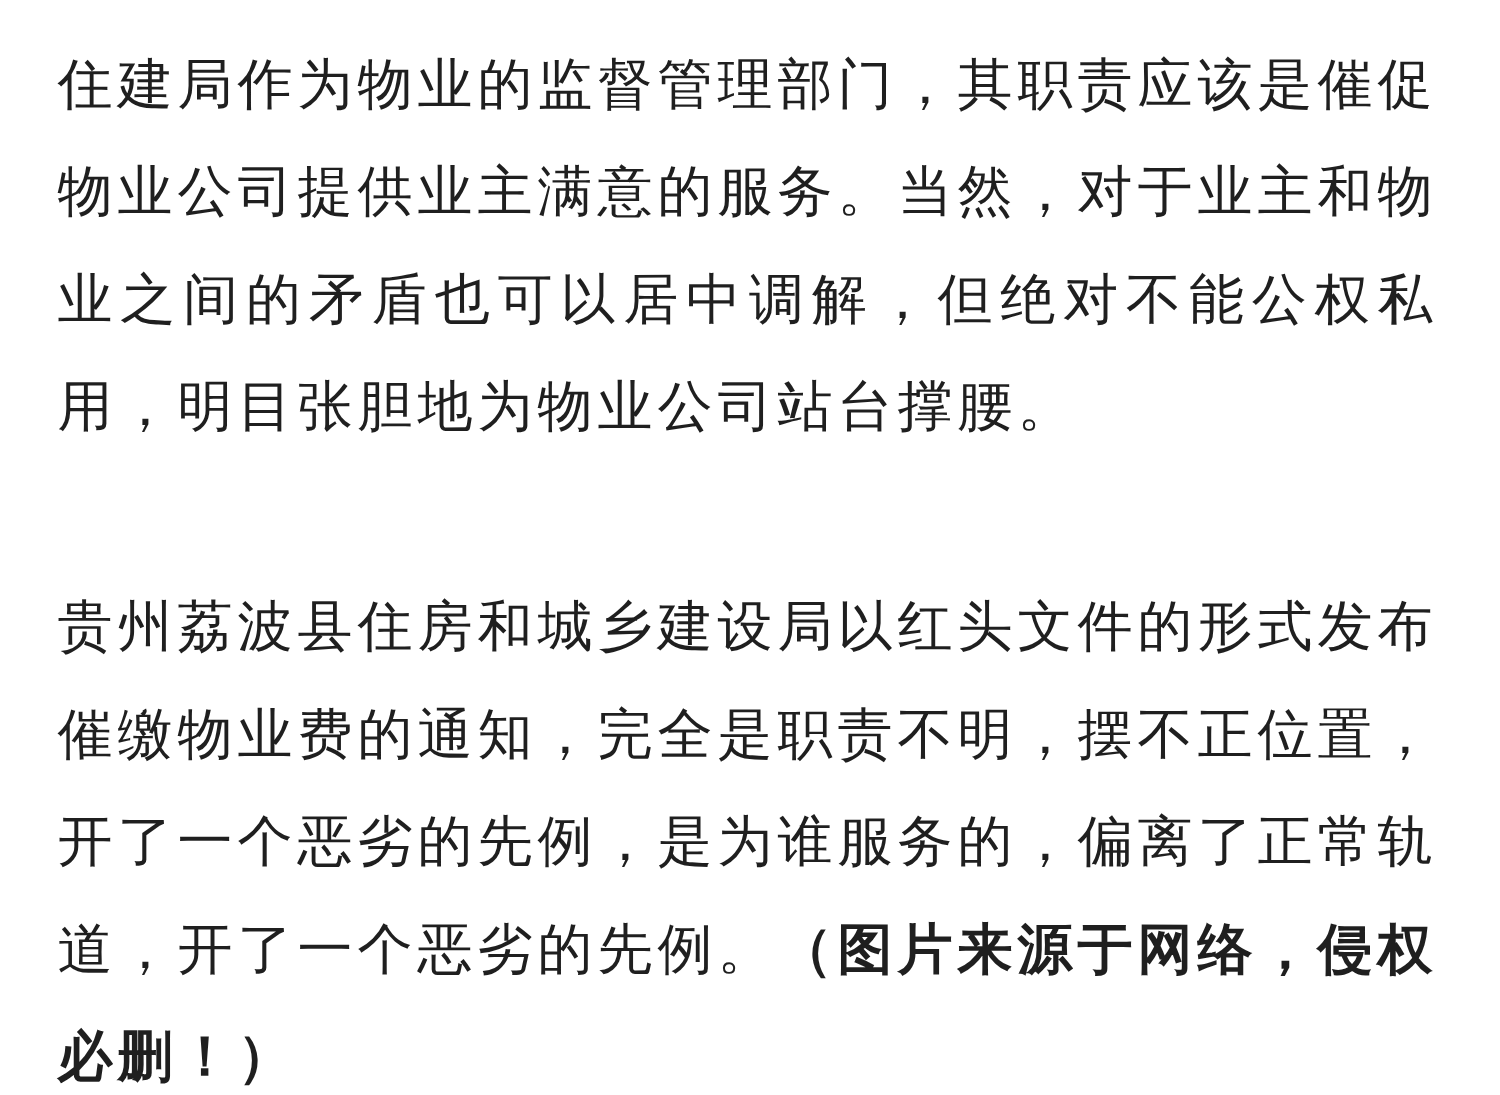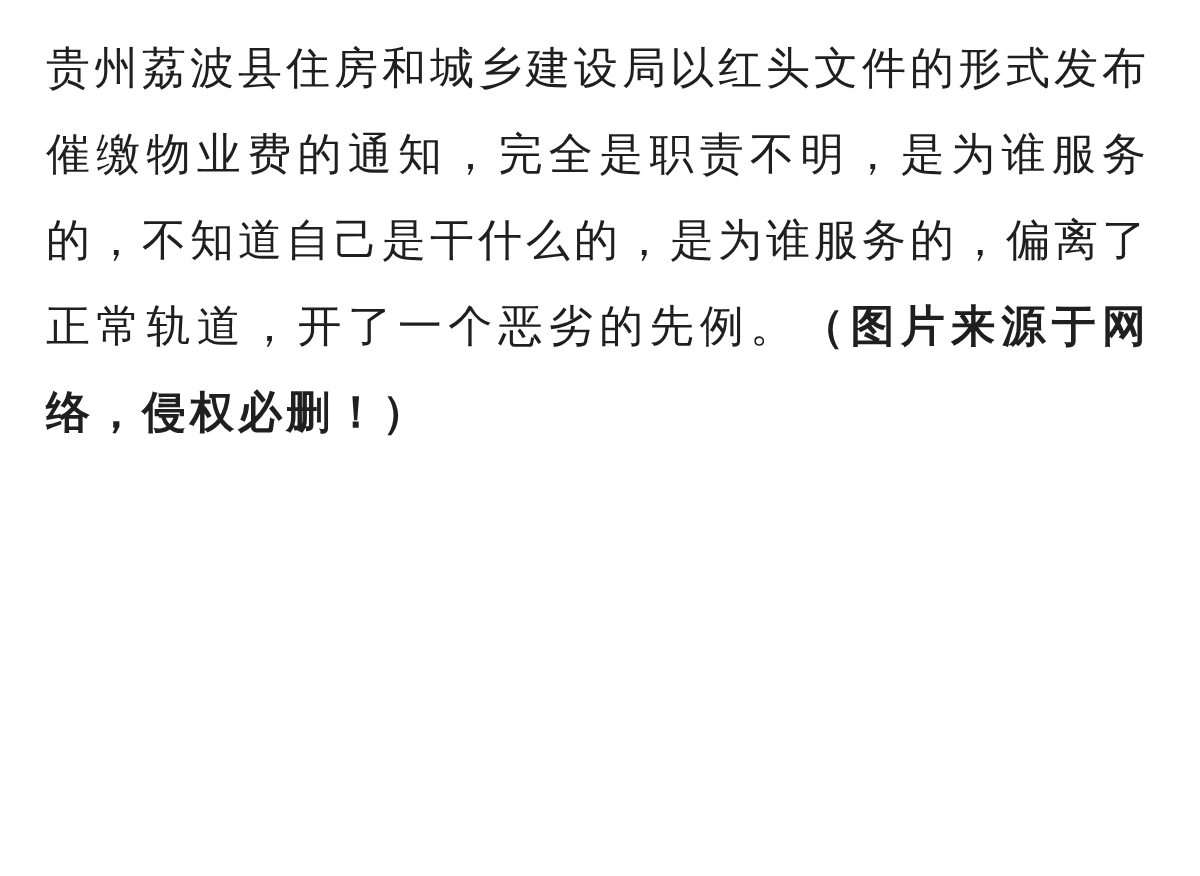--- a/index.html
+++ b/index.html
@@ -33,14 +33,15 @@
     margin-bottom: 0;
   }
   .bold-note {
     font-weight: 700;
   }
 </style>
 </head>
 <body>
 
 <div class="article-body">
-  <p class="para"><span>贵州荔波县住房和城乡建设局以红头文件的形式发布催缴物业费的通知，完全是职责不明，是为谁服务的，不知道自己是干什么的，是为谁服务的，偏离了正常轨道，开了一个恶劣的先例。</span><span class="bold-note">（图片来源于网络，侵权必删！）</span></p>
+  <p class="para"><span>住建局作为物业的监督管理部门，其职责应该是催促物业公司提供业主满意的服务。当然，对于业主和物业之间的矛盾也可以居中调解，但绝对不能公权私用，明目张胆地为物业公司站台撑腰。</span></p>
+  <p class="para"><span>贵州荔波县住房和城乡建设局以红头文件的形式发布催缴物业费的通知，完全是职责不明，摆不正位置，开了一个恶劣的先例，是为谁服务的，偏离了正常轨道，开了一个恶劣的先例。</span><span class="bold-note">（图片来源于网络，侵权必删！）</span></p>
 </div>
 
 </body></html>

